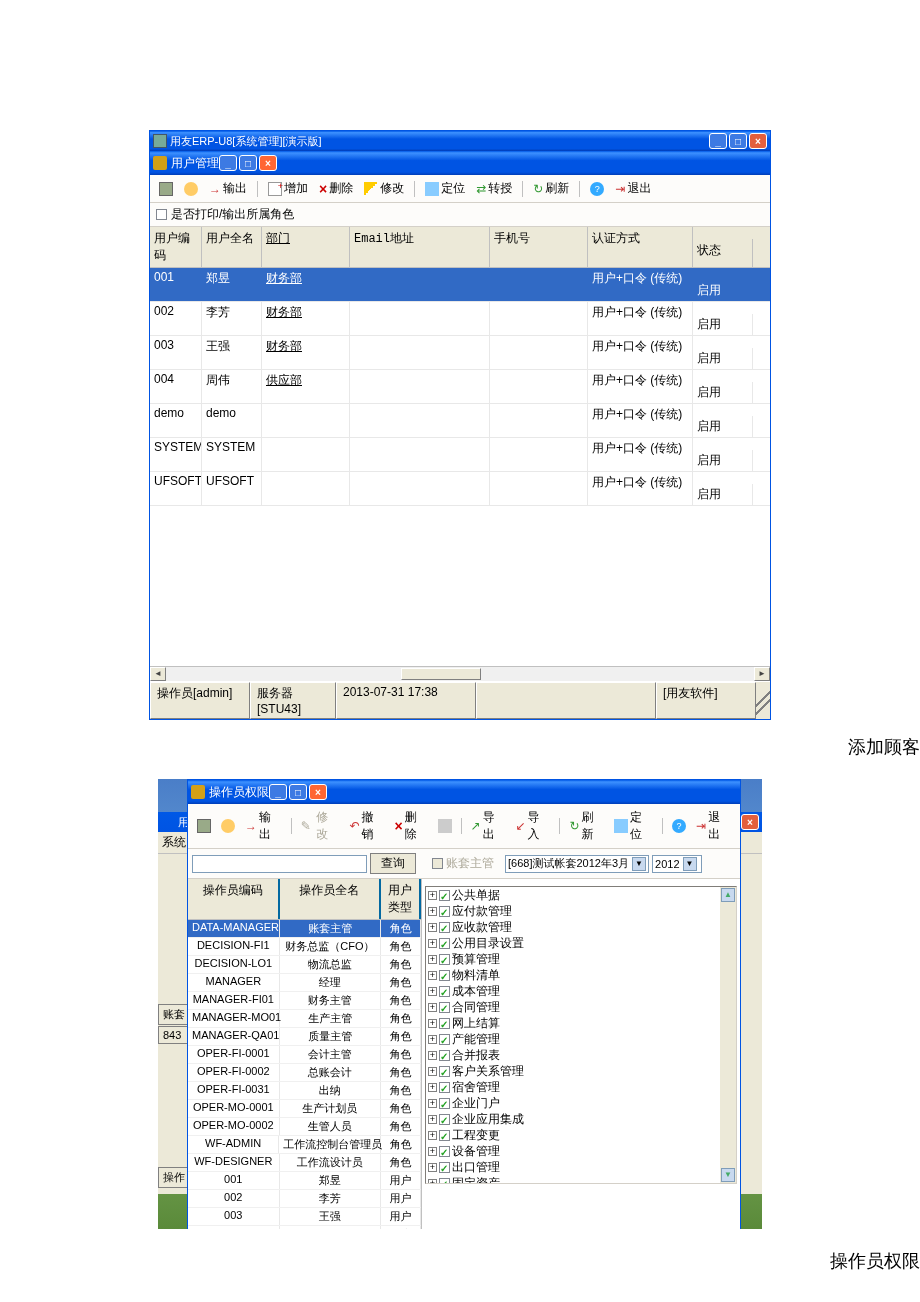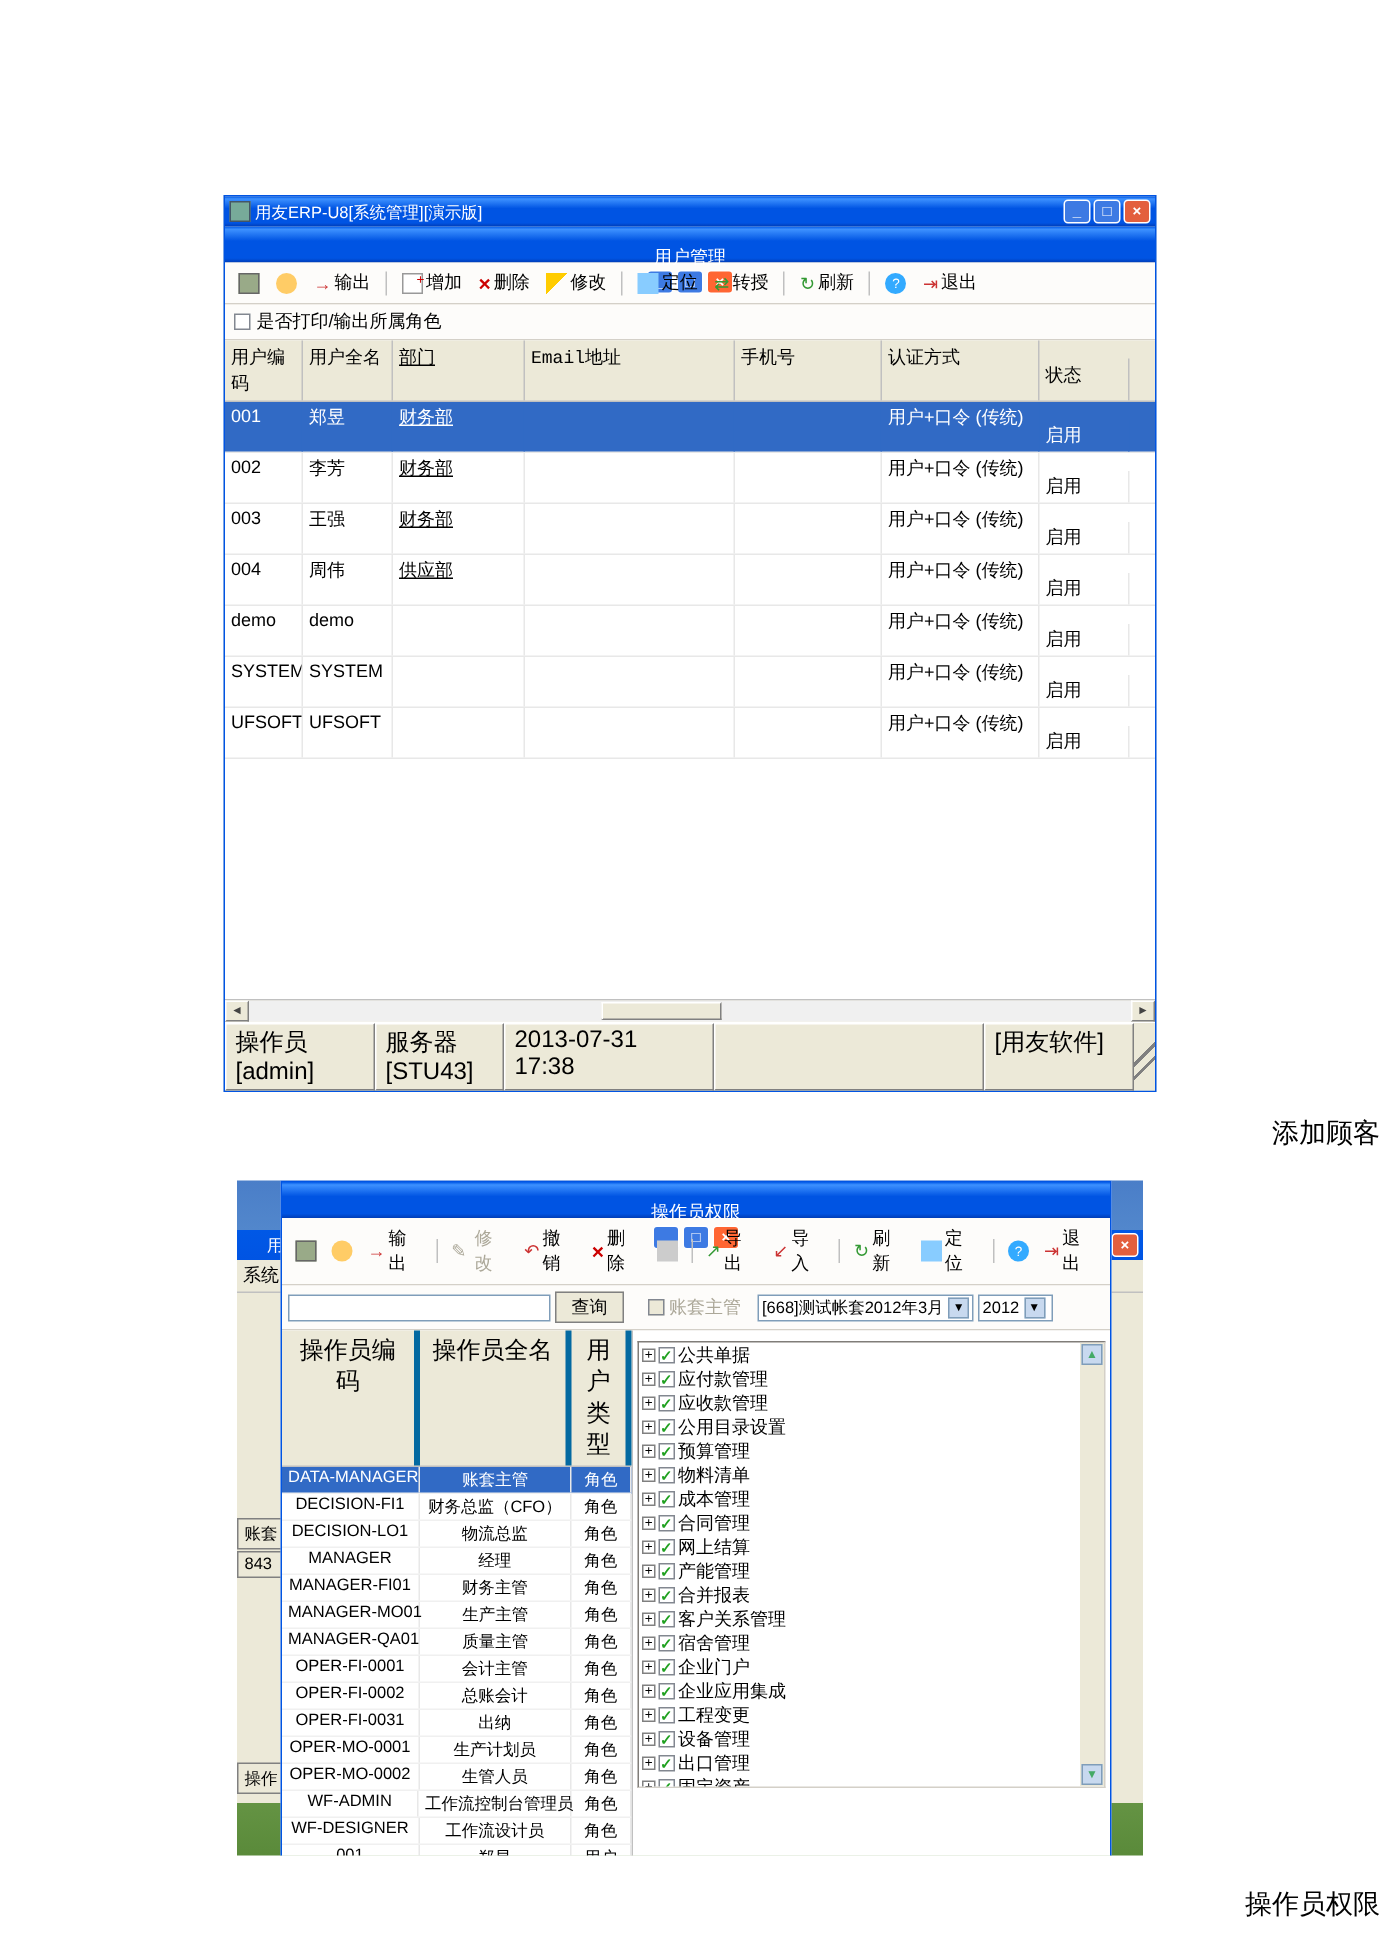--- a/index.html
+++ b/index.html
@@ -8,21 +8,21 @@
       font-size: 12px; 
       background: #fff;
       width: 920px;
     }
     .caption { text-align: right; font-size: 18px; margin: 15px 0; font-family: Liberation Mono, monospace; }
     
     
     .win1 { width: 622px; margin: 130px auto 0; border: 1px solid #0054e3; background: #ece9d8; }
     .titlebar { background: linear-gradient(to bottom, #0058e6 0%, #3d91ff 8%, #0054e3 40%, #0054e3 88%, #003db7 100%); height: 20px; display: flex; align-items: center; padding: 0 3px; color: #fff; font-size: 11px; }
     .titlebar .ttext { flex: 1; margin-left: 3px; }
-    .titlebar-inner { background: linear-gradient(to bottom, #0058e6 0%, #3d91ff 8%, #0054e3 40%, #0054e3 88%, #003db7 100%); height: 22px; display: flex; align-items: center; padding: 12px 3px; color: #fff; flex-direction: column; }
+    .titlebar-inner { background: linear-gradient(to bottom, #0058e6 0%, #3d91ff 8%, #0054e3 40%, #0054e3 88%, #003db7 100%); height: 22px; display: flex; align-items: center; padding: 12px 3px; color: #fff; }
     .win-icon { width: 14px; height: 14px; background: #d4a017; border-radius: 2px; display: inline-block; margin-right: 4px; }
     .win-btns { display: flex; gap: 2px; }
     .wb { width: 18px; height: 16px; border: 1px solid #fff; border-radius: 3px; display: flex; align-items: center; justify-content: center; font-size: 10px; color: #fff; font-weight: bold; }
     .wb-min { background: #3d7ae3; }
     .wb-max { background: #3d7ae3; }
     .wb-cls { background: #e35f3d; }
     .wb-cls2 { background: #ff6633; }
     
     .toolbar { background: #fdfcfa; border-bottom: 1px solid #d4d0c8; padding: 3px 5px; display: flex; align-items: center; gap: 3px; font-size: 12px; }
     .tb-btn { display: inline-flex; align-items: center; gap: 2px; padding: 2px 4px; cursor: pointer; }
@@ -54,21 +54,21 @@
     .w-phone { width: 98px; }
     .w-auth { width: 105px; }
     .w-stat { width: 60px; margin-top: 12px; }
     
     .grid-empty { height: 160px; background: #fff; }
     .scroll-h { height: 15px; background: #ece9d8; display: flex; align-items: center; border-top: 1px solid #c0c0c0; }
     .sc-btn { width: 16px; height: 14px; background: #ece9d8; border: 1px solid #fff; border-right-color: #808080; border-bottom-color: #808080; text-align: center; font-size: 8px; line-height: 12px; color: #444; }
     .sc-track { flex: 1; background: #f0f0f0; height: 14px; position: relative; }
     .sc-thumb { position: absolute; left: 40%; width: 80px; height: 12px; top: 1px; background: #ece9d8; border: 1px solid #fff; border-right-color: #808080; border-bottom-color: #808080; }
     
-    .statusbar { display: flex; background: #ece9d8; border-top: 1px solid #fff; font-size: 16px; }
+    .statusbar { display: flex; background: #ece9d8; border-top: 1px solid #fff; font-size: 12px; }
     .sb-cell { border: 1px solid #fff; border-right-color: #808080; border-bottom-color: #808080; padding: 2px 6px; }
     .sb-grip { width: 14px; background: linear-gradient(135deg, transparent 45%, #808080 45%, #808080 50%, transparent 50%, transparent 60%, #808080 60%, #808080 65%, transparent 65%); }
     
     
     .desktop2 { width: 604px; margin: 20px auto; position: relative; height: 450px; overflow: hidden; background: linear-gradient(to bottom, #4a7ec8 0%, #6ba3d8 30%, #8fb96a 60%, #5a8a3a 100%); }
     .win2-outer { position: absolute; left: 0; top: 5px; width: 604px; }
     .win2-outer .titlebar { background: linear-gradient(to bottom, #0058e6, #0054e3); }
     .win2-menubar { background: #ece9d8; padding: 2px 4px; border-bottom: 1px solid #c0c0c0; font-size: 12px; }
     .win2 { position: absolute; left: 29px; top: 0; width: 554px; background: #fff; border: 1px solid #0054e3; }
     .toolbar2 { background: #fdfcfa; border-bottom: 1px solid #d4d0c8; padding: 3px 5px; display: flex; align-items: center; gap: 2px; font-size: 12px; flex-wrap: nowrap; }
@@ -76,21 +76,21 @@
     .searchbar { display: flex; padding: 4px; gap: 3px; align-items: center; background: #fdfcfa; border-bottom: 1px solid #d4d0c8; }
     .inp { border: 1px solid #7f9db9; height: 18px; background: #fff; padding: 0 3px; font-size: 11px; }
     .btn { border: 1px solid #808080; background: #ece9d8; padding: 1px 10px; font-size: 12px; cursor: pointer; }
     .combo { border: 1px solid #7f9db9; height: 18px; background: #fff; padding: 0 2px; font-size: 11px; display: inline-flex; align-items: center; }
     .combo-arr { width: 14px; height: 14px; background: #c8d9ef; border: 1px solid #7f9db9; margin-left: 3px; text-align: center; font-size: 8px; line-height: 12px; }
     
     .body2 { display: flex; background: #fff; }
     .left-panel { width: 234px; border-right: 1px solid #c0c0c0; }
     .right-panel { flex: 1; padding: 3px; position: relative; }
     .grid2-hdr { display: flex; background: #ece9d8; border-bottom: 1px solid #c0c0c0; }
-    .g2h { border-right: 4px solid #0369a1; padding: 3px 4px; text-align: center; font-size: 16px; }
+    .g2h { border-right: 2px solid #0369a1; padding: 3px 4px; text-align: center; font-size: 12px; }
     .g2c { border-right: 1px solid #e8e8e8; padding: 1px 4px; text-align: center; font-size: 11px; white-space: nowrap; }
     .grid2-row { display: flex; border-bottom: 1px solid #f0f0f0; }
     .grid2-row.sel2 { background: #316ac5; color: #fff; }
     .w2-code { width: 92px; }
     .w2-name { width: 102px; }
     .w2-type { width: 40px; }
     
     .side-tabs { position: absolute; left: 0; top: 225px; display: flex; flex-direction: column; }
     .side-tab { background: #ece9d8; border: 1px solid #808080; padding: 2px 4px; font-size: 11px; margin-bottom: 1px; }
     

